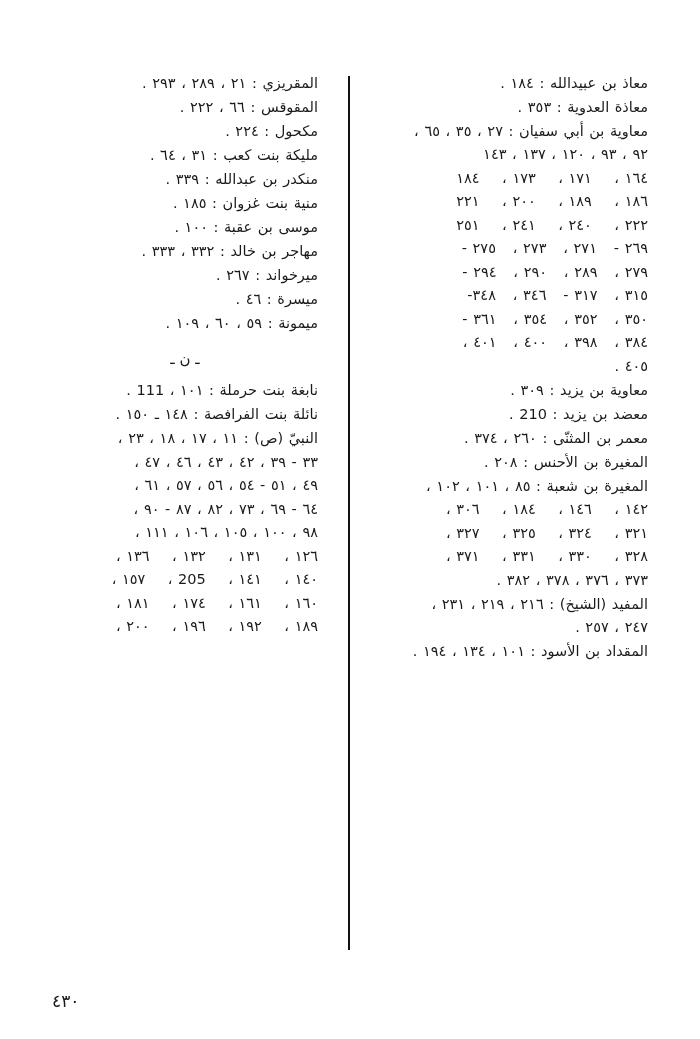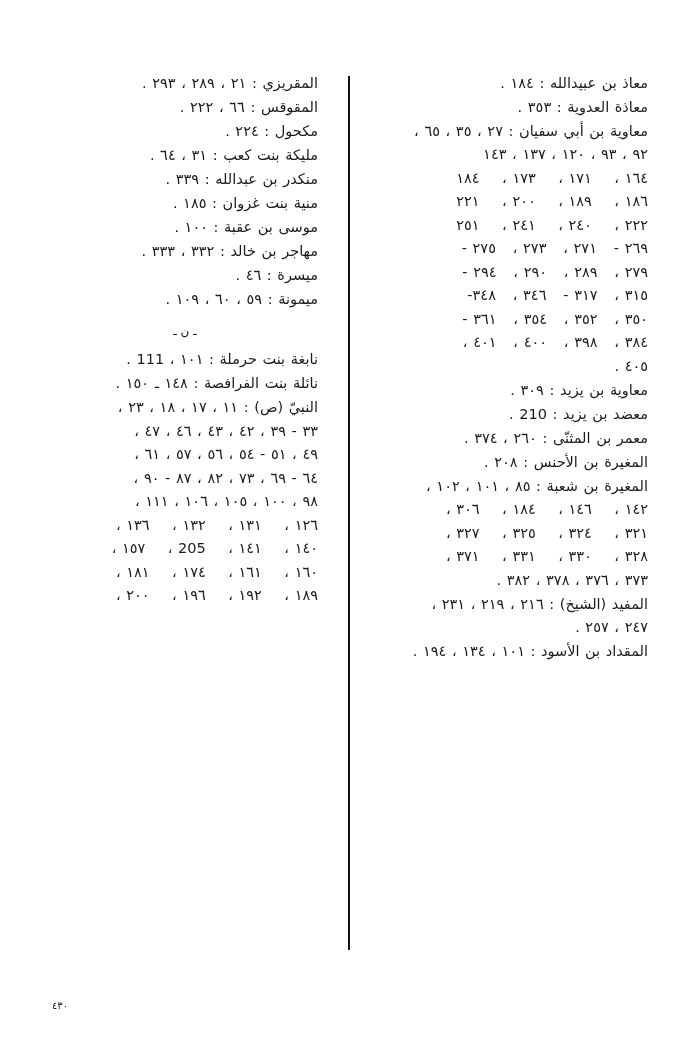--- a/index.html
+++ b/index.html
@@ -52,30 +52,30 @@
     line-height: 1.62;
     text-align: justify;
     text-align-last: right;
     direction: rtl;
     margin: 0 0 0.5px 0;
     white-space: pre-wrap;
     word-spacing: 1px;
   }
   .section-mark {
     text-align: center;
-    font-size: 12px;
+    font-size: 15px;
     line-height: 2.4;
     margin: 6px 0 2px 0;
     letter-spacing: 1px;
   }
   .page-number {
     position: absolute;
     left: 52px;
     bottom: 28px;
-    font-size: 10px;
+    font-size: 17px;
     letter-spacing: 1px;
   }
 </style>
 </head>
 <body>
 
 <div class="page">
   <div class="columns">
 
     <div class="divider"></div>
@@ -110,20 +110,21 @@
 
     <div class="col col-left">
       <p class="entry">المقريزي : ٢١ ، ٢٨٩ ، ٢٩٣ .</p>
       <p class="entry">المقوقس : ٦٦ ، ٢٢٢ .</p>
       <p class="entry">مكحول : ٢٢٤ .</p>
       <p class="entry">مليكة بنت كعب : ٣١ ، ٦٤ .</p>
       <p class="entry">منكدر بن عبدالله : ٣٣٩ .</p>
       <p class="entry">منية بنت غزوان : ١٨٥ .</p>
       <p class="entry">موسى بن عقبة : ١٠٠ .</p>
       <p class="entry">مهاجر بن خالد : ٣٣٢ ، ٣٣٣ .</p>
+      <p class="entry">ميرخواند : ٢٦٧ .</p>
       <p class="entry">ميسرة : ٤٦ .</p>
       <p class="entry">ميمونة : ٥٩ ، ٦٠ ، ١٠٩ .</p>
 
       <div class="section-mark">ـ ن ـ</div>
 
       <p class="entry">نابغة بنت حرملة : ١٠١ ، 111 .</p>
       <p class="entry">نائلة بنت الفرافصة : ١٤٨ ـ ١٥٠ .</p>
       <p class="entry">النبيّ (ص) : ١١ ، ١٧ ، ١٨ ، ٢٣ ،
 ٣٣ - ٣٩ ، ٤٢ ، ٤٣ ، ٤٦ ، ٤٧ ،
 ٤٩ ، ٥١ - ٥٤ ، ٥٦ ، ٥٧ ، ٦١ ،

